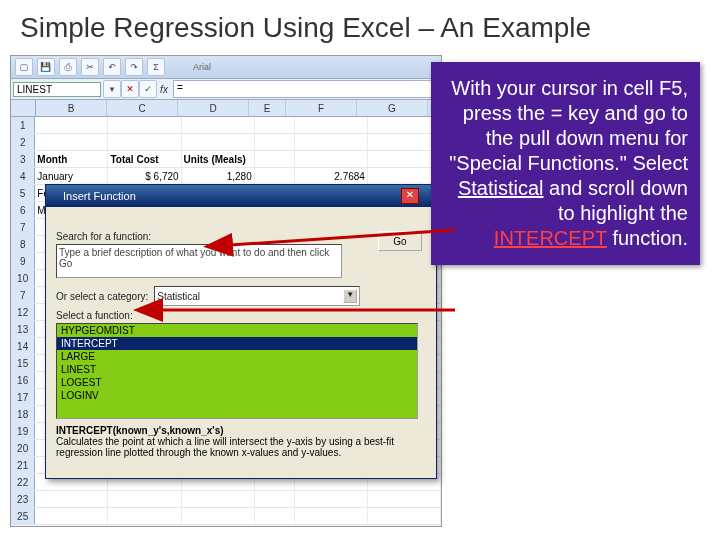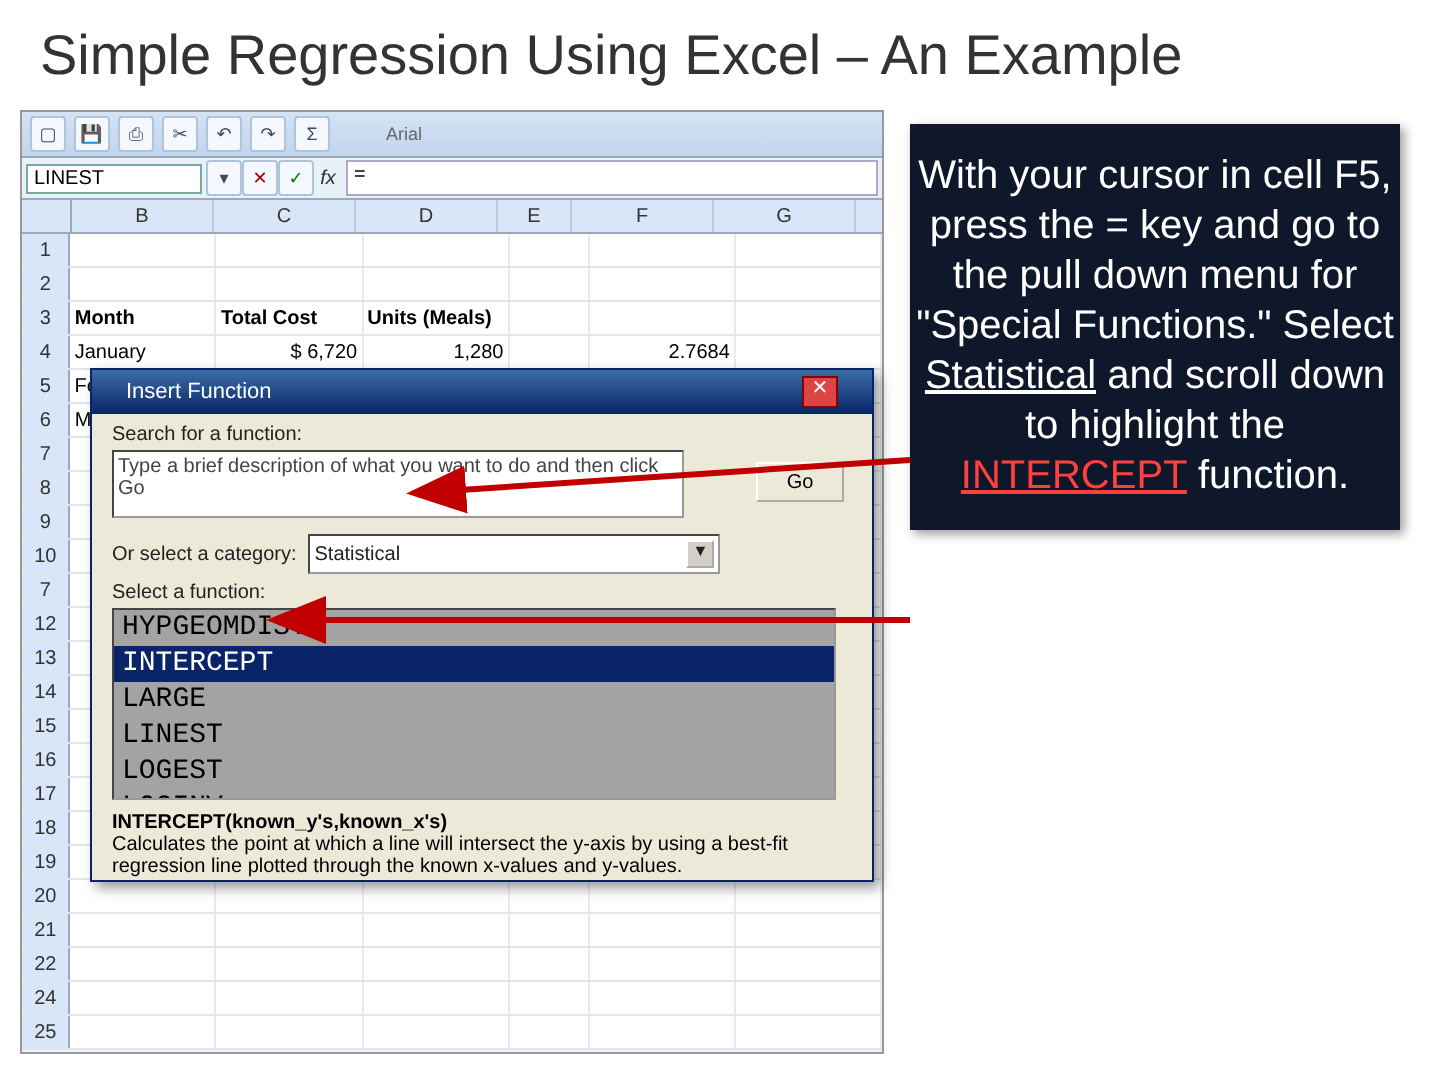--- a/index.html
+++ b/index.html
@@ -19,35 +19,35 @@
 .grid { background:#fff; }
 .row { display:flex; height:16px; border-bottom:1px solid #e0e6ee;}
 .cell { width:70px; border-right:1px solid #e8ecf2; font-size:10px; padding:0 2px; display:flex; align-items:center; overflow:hidden;}
 .cell.small{width:36px;}
 .bold { font-weight:bold;}
 .num { justify-content:flex-end;}
 .sel { border:1.5px solid #000; background:#fff;}
 .dialog { position:absolute; left:34px; top:128px; width:390px; background:#ece9d8; border:1px solid #0a246a; box-shadow:3px 3px 6px rgba(0,0,0,0.4); font-size:10px;}
 .dlg-title { background:linear-gradient(#3a6ea5,#0a246a); color:#fff; padding:3px 17px; font-size:11px; display:flex; justify-content:space-between; align-items:center;}
 .dlg-close { width:16px; height:14px; background:#d44; color:#fff; text-align:center; border:1px solid #800; font-size:10px; line-height:12px; cursor:pointer;}
-.dlg-body { padding:1px 10px;}
+.dlg-body { padding:20px 10px;}
 .lbl { font-size:10px; color:#222; margin:4px 0 2px 0;}
 .txtarea { width:280px; height:28px; background:#fff; border:1px inset #999; font-size:10px; padding:2px; color:#444; resize:none;}
 .go-btn { position:absolute; right:14px; top:24px; width:44px; height:20px; background:#ece9d8; border:1px outset #fff; font-size:10px;}
 .combo { width:200px; background:#fff; border:1px inset #999; font-size:10px; padding:1px 2px; height:16px; display:flex; align-items:center; justify-content:space-between;}
 .combo .arrow { width:12px; height:12px; background:#d4d0c8; border:1px outset #fff; font-size:8px; text-align:center; line-height:10px;}
-.listbox { width:360px; height:94px; background:#a3a3a3; border:1px inset #999; overflow-y:scroll; font-size:14px; margin-top:2px;font-family:Liberation Mono, monospace;}
+.listbox { width:360px; height:94px; background:#84cc16; border:1px inset #999; overflow-y:scroll; font-size:10px; margin-top:2px;}
 .listitem { padding:1px 4px;}
 .listitem.sel-item { background:#0a246a; color:#fff;}
 .desc { margin-top:6px; font-size:10px;}
 .desc b { font-size:10px;}
 .dlg-help { color:#0000cc; font-size:10px; margin-top:10px; cursor:pointer; text-decoration:underline;}
 .dlg-buttons { display:flex; justify-content:flex-end; gap:8px; margin-top:-16px; margin-bottom:4px;}
 .dlg-btn { width:64px; height:20px; background:#ece9d8; border:1px outset #fff; font-size:10px;}
-.callout { position:absolute; right:20px; top:62px; width:245px; background:#0f172a; color:#fff; padding:14px 0; font-size:20px; text-align:center; line-height:1.25; box-shadow:2px 2px 5px rgba(0,0,0,0.4);}
+.callout { position:absolute; right:20px; top:62px; width:245px; background:#4c1d95; color:#fff; padding:14px 12px; font-size:20px; text-align:right; line-height:1.25; box-shadow:2px 2px 5px rgba(0,0,0,0.4);}
 .callout .ul { text-decoration:underline;}
 .callout .red { color:#ff4040; text-decoration:underline;}
 svg.arrow-ann { position:absolute; pointer-events:none;}
 </style>
 </head>
 <body>
 
 <div class="title">Simple Regression Using Excel – An Example</div>
 
 <div class="excel-area">
@@ -271,21 +271,21 @@
     <div class="row">
         <div class="rowhdr">22</div>
         <div class="cell"></div>
         <div class="cell"></div>
         <div class="cell"></div>
         <div class="cell small"></div>
         <div class="cell"></div>
         <div class="cell"></div>
       </div>
     <div class="row">
-        <div class="rowhdr">24</div>
+        <div class="rowhdr">23</div>
         <div class="cell"></div>
         <div class="cell"></div>
         <div class="cell"></div>
         <div class="cell small"></div>
         <div class="cell"></div>
         <div class="cell"></div>
       </div>
     <div class="row">
         <div class="rowhdr">25</div>
         <div class="cell"></div>

